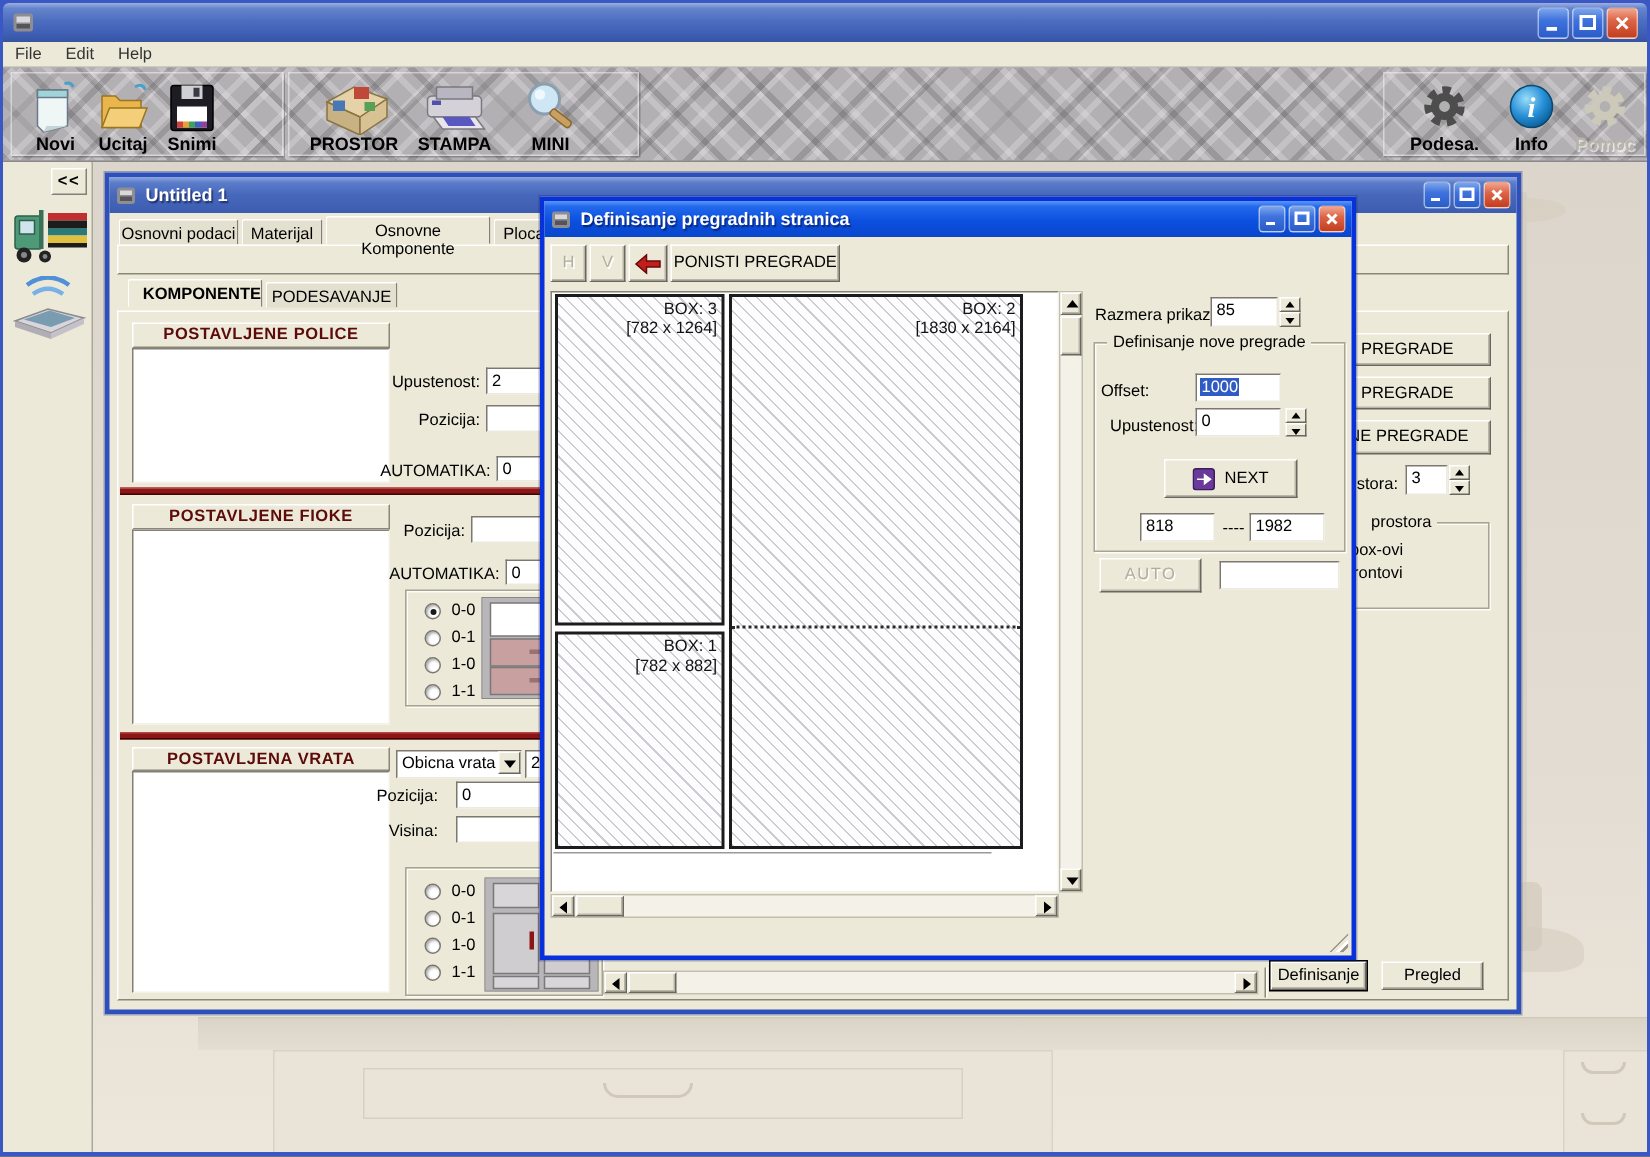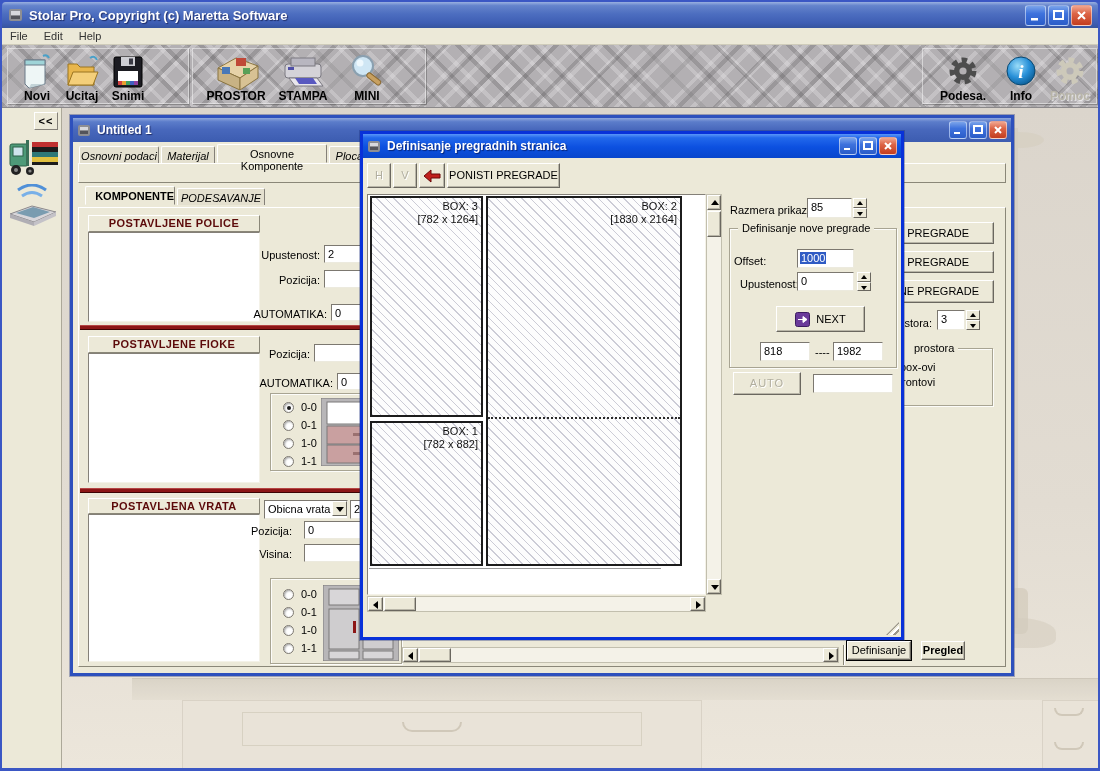--- a/index.html
+++ b/index.html
@@ -59,21 +59,21 @@
   .btn { background:#ece9d8; border:1px solid; border-color:#fff #6a675f #6a675f #fff; box-shadow:inset -1px -1px 0 #b9b6a8; text-align:center; font-size:11px; cursor:default; }
   .btn.disabled { color:#b1ae9f; text-shadow:1px 1px 0 #fff; }
   .sec-head { background:#ece9d8; border:1px solid; border-color:#fff #8a8778 #8a8778 #fff; color:#5c0a0a; font-weight:bold; text-align:center; font-size:11px; line-height:15px; letter-spacing:.4px; }
   .red-div { background:#8c1616; border-top:1px solid #b54545; border-bottom:1px solid #3d0404; height:5px; }
   .gbx { border:1px solid #a8a492; box-shadow:inset 1px 1px 0 rgba(255,255,255,.85), 1px 1px 0 rgba(255,255,255,.85); }
   .gbx-title { position:absolute; top:-7px; left:8px; background:#ece9d8; padding:0 4px; font-size:11px; white-space:nowrap; }
   .lab { font-size:11px; white-space:nowrap; }
   .lab.r { text-align:right; }
 
   .tab { position:absolute; background:#ece9d8; border:1px solid; border-color:#fff #848078 #ece9d8 #fff; border-radius:2px 2px 0 0; font-size:11px; text-align:center; padding-top:3px; height:19px; }
-  .tab.inactive { height:17px; top:2px; background:#e4e0cf; border-bottom:none;font-style:italic; }
+  .tab.inactive { height:17px; top:2px; background:#e4e0cf; border-bottom:none; }
 
   .radio { position:absolute; width:11px; height:11px; border-radius:50%; background:#fff; border:1px solid #7c7870; box-shadow:inset 1px 1px 2px rgba(0,0,0,.35); }
   .radio.sel::after { content:''; position:absolute; left:2.5px; top:2.5px; width:4px; height:4px; border-radius:50%; background:#1a1a1a; }
   .rlabel { position:absolute; font-size:11px; }
 
   
   .spin { position:absolute; width:14px; display:flex; flex-direction:column; }
   .spin b { flex:1; background:#ece9d8; border:1px solid; border-color:#fff #6a675f #6a675f #fff; position:relative; }
   .spin b i { position:absolute; left:3px; width:0; height:0; border:3px solid transparent; }
   .spin b.up i { border-bottom:4px solid #000; border-top:0; top:2px; }
@@ -100,21 +100,20 @@
 <body>
 
 <div class="screen">
 
   <div class="abs main-titlebar">
     <svg width="16" height="16">
         <rect x="1" y="2" width="13" height="12" rx="2" fill="#8e8e92"></rect>
         <rect x="3" y="4" width="9" height="4" fill="#d8d8dc"></rect>
         <rect x="3" y="9" width="9" height="3" fill="#54545a"></rect>
       </svg>
-    <span class="title-text">Stolar Pro, Copyright (c) Maretta Software</span>
     <div class="cap-btns">
       <span class="capbtn">
           <svg width="13" height="13">
             <rect x="2" y="9" width="7" height="2.5" fill="#fff"></rect>
           </svg>
         </span>
       <span class="capbtn">
           <svg width="13" height="13">
             <rect x="2" y="2" width="9" height="8" fill="none" stroke="#fff" stroke-width="2"></rect>
           </svg>
@@ -412,21 +411,21 @@
         <div class="sb-btn" style="left:0; top:0; width:15px; height:14px;">
             <i style="left:4px; top:3px; border-right:5px solid #000; border-left:0;"></i>
           </div>
         <div class="sb-thumb" style="left:16px; top:0; width:32px; height:14px;"></div>
         <div class="sb-btn" style="right:0; top:0; width:15px; height:14px;">
             <i style="left:5px; top:3px; border-left:5px solid #000; border-right:0;"></i>
           </div>
       </div>
       <div class="abs" style="left:770px; top:527px; width:2px; height:20px; border-left:1px solid #8a8778; border-right:1px solid #fff;"></div>
       <div class="abs btn" style="left:774px; top:523px; width:64px; height:19px; line-height:16px; outline:1px solid #000; outline-offset:0;">Definisanje</div>
-      <div class="abs btn" style="left:848px; top:523px; width:44px; height:19px; line-height:16px;font-weight:bold;">Pregled</div>
+      <div class="abs btn" style="left:848px; top:523px; width:68px; height:19px; line-height:16px;">Pregled</div>
     </div>
 
     <div class="abs dialog win-border">
       <div class="wtitle active">
         <svg width="15" height="15">
             <rect x="1" y="2" width="12" height="11" rx="2" fill="#8e8e92"></rect>
             <rect x="3" y="4" width="8" height="3" fill="#d8d8dc"></rect>
             <rect x="3" y="8" width="8" height="3" fill="#54545a"></rect>
           </svg>
         <span class="title-text">Definisanje pregradnih stranica</span>

